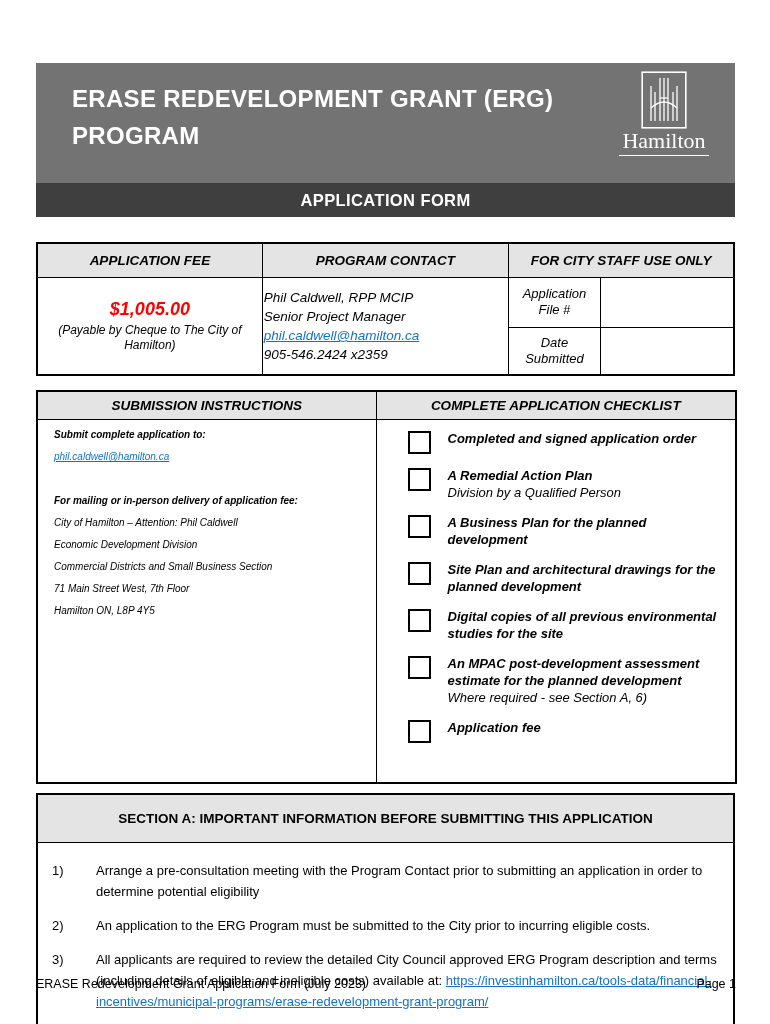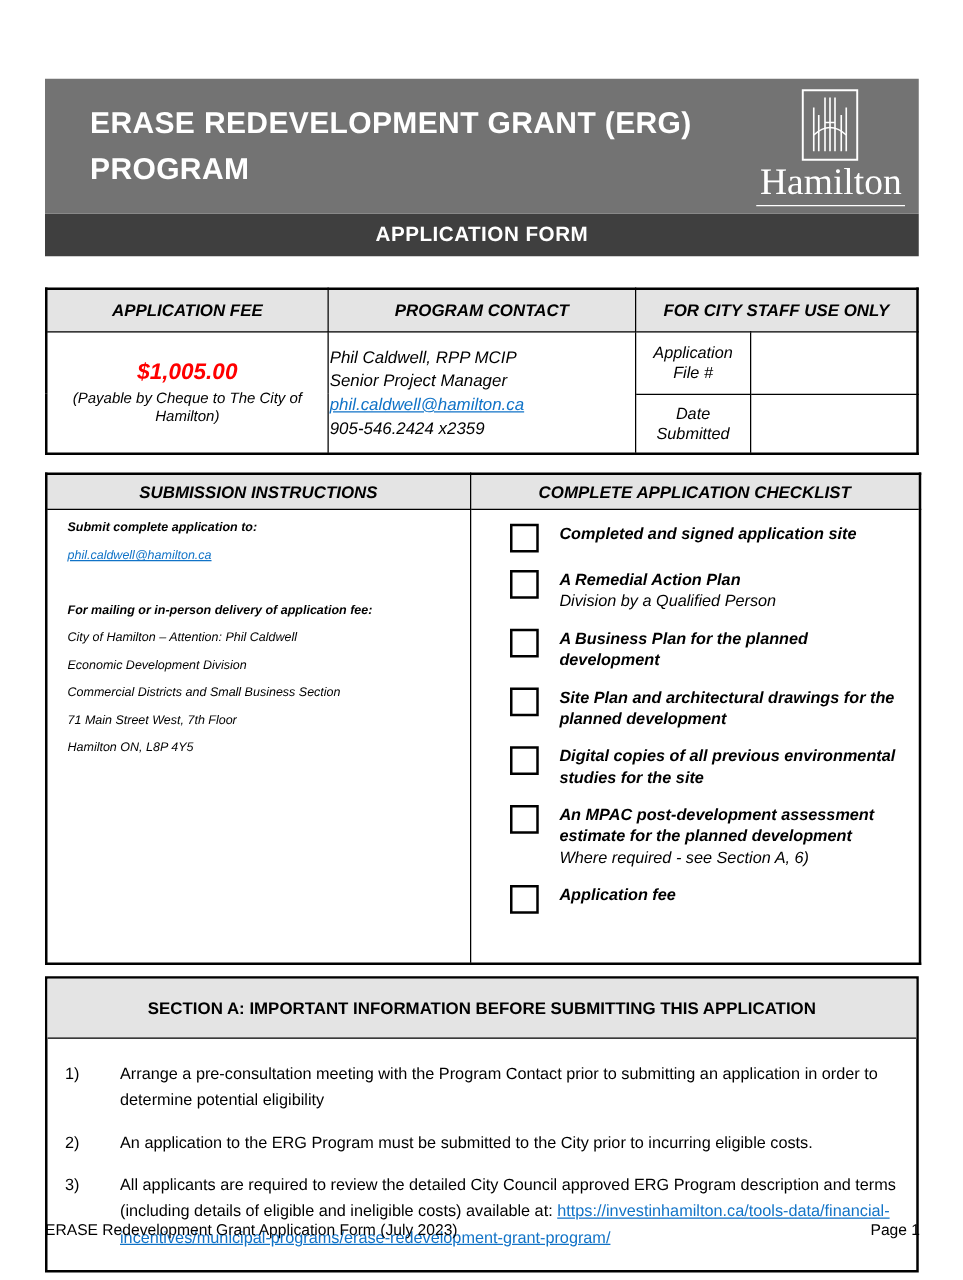--- a/index.html
+++ b/index.html
@@ -4,30 +4,30 @@
 <style>
   html, body { margin: 0; padding: 0; }
   body {
     width: 770px; height: 1024px; background: #ffffff;
     font-family: "Liberation Sans", sans-serif; color: #000;
     position: relative; overflow: hidden;
   }
   .content { position: absolute; left: 36px; top: 63px; width: 699px; }
 
   
-  .hdr { position: relative; background: var(--header-bg, #737373); height: 108px; }
+  .hdr { position: relative; background: var(--header-bg, #737373); height: 120px; }
   .hdr-title {
     position: absolute; left: 36px; top: 17px; width: 520px;
     color: #fff; font-weight: bold; font-size: 24px; line-height: 37px; letter-spacing: .3px;
   }
   .logo { position: absolute; right: 12px; top: 8px; width: 118px; text-align: center; }
   .logo svg { display: block; margin: 0 auto; }
   .logo-text {
     display: inline-block; color: #fff; font-family: "Liberation Serif", serif;
-    font-size: 30px; line-height: 1.1; border-bottom: 1.5px solid #fff; padding: 0 3px 2px;
+    font-size: 22px; line-height: 1.1; border-bottom: 1.5px solid #fff; padding: 0 3px 2px;
   }
 
   
   .app-bar {
     background: var(--bar-bg, #3f3f3f); height: 34px; display: flex;
     align-items: center; justify-content: center;
     color: #fff; font-weight: bold; font-size: 16.5px; letter-spacing: .4px;
   }
 
   table { border-collapse: collapse; table-layout: fixed; font-style: italic; }
@@ -162,21 +162,21 @@
         <div>City of Hamilton – Attention: Phil Caldwell</div>
         <div>Economic Development Division</div>
         <div>Commercial Districts and Small Business Section</div>
         <div>71 Main Street West, 7th Floor</div>
         <div>Hamilton ON, L8P 4Y5</div>
       </td>
       <td class="chk-cell">
         <div class="chk-item">
           <div class="chk-box"></div>
           <div>
-                <div class="chk-label">Completed and signed application site</div>
+                <div class="chk-label">Completed and signed application order</div>
               </div>
         </div>
         <div class="chk-item">
           <div class="chk-box"></div>
           <div>
             <div class="chk-label">A Remedial Action Plan</div>
             <div class="chk-sub">Division by a Qualified Person</div>
           </div>
         </div>
         <div class="chk-item">

